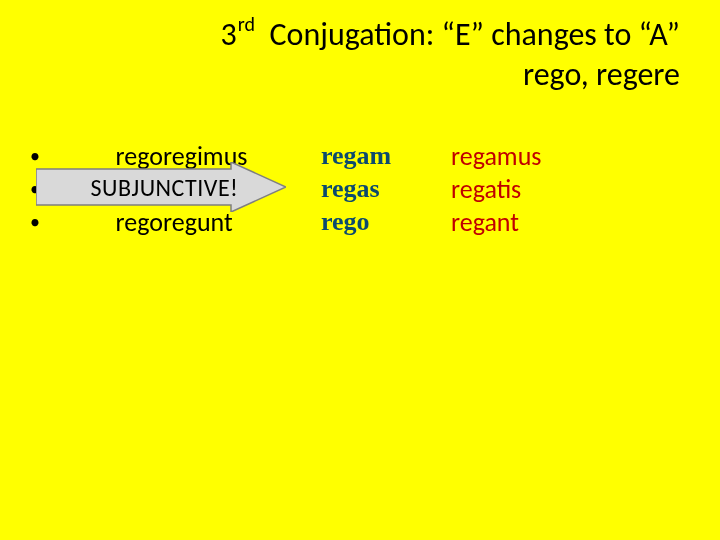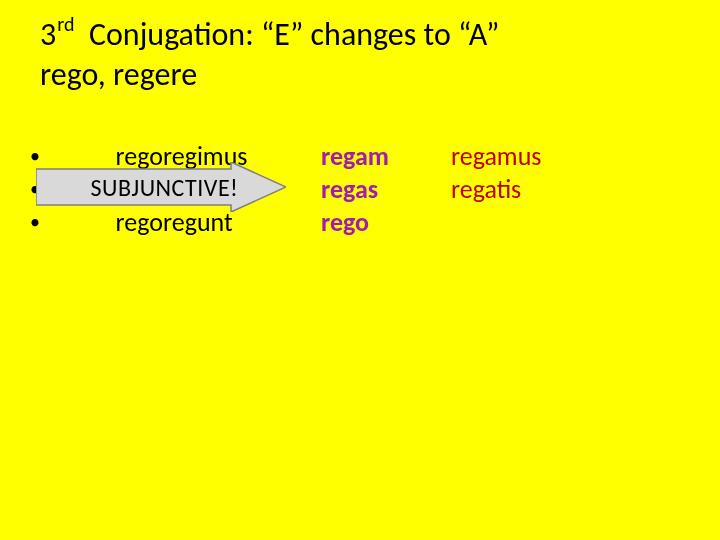--- a/index.html
+++ b/index.html
@@ -10,25 +10,26 @@
     overflow: hidden;
   }
   body {
     background: #ffff00;
     font-family: Calibri, "Segoe UI", Arial, sans-serif;
     color: #000;
     position: relative;
   }
   .title {
     font-size: 32px;
-    text-align: left;
+    text-align: right;
     line-height: 1.25;
     padding-top: 14px;
     padding-left: 40px;
     padding-right: 40px;
+    margin-left: 40px;
   }
   .title .ord {
     position: relative;
   }
   .title .sup {
     font-size: 20px;
     vertical-align: super;
     position: relative;
     top: -2px;
     margin-left: 1px;
@@ -49,21 +50,21 @@
   .bullet {
     width: 48px;
     text-align: right;
     padding-right: 8px;
     box-sizing: border-box;
     font-size: 20px;
     line-height: 33px;
   }
   .c1 { width: 115px; text-align: right; }
   .c2 { width: 158px; }
-  .c3 { width: 130px; color: #a21caf; font-weight: 700; }
+  .c3 { width: 130px; color: #0c4a6e; font-weight: 700; font-family: Liberation Serif, serif; }
   .c4 { width: 150px; color: #c00000; font-weight: 400; }
 
   
   .arrow-callout {
     position: absolute;
     left: 36px;
     top: 162px;
     width: 250px;
     height: 50px;
     z-index: 5;
@@ -112,20 +113,21 @@
     <div class="c1">regis</div>
     <div class="c2">regitis</div>
     <div class="c3">regas</div>
     <div class="c4">regatis</div>
   </div>
   <div class="row">
     <div class="bullet">•</div>
     <div class="c1">rego</div>
     <div class="c2">regunt</div>
     <div class="c3">rego</div>
+    <div class="c4">regant</div>
   </div>
 </div>
 
 <div class="arrow-callout">
   <svg viewBox="0 0 250 50">
     <polygon points="0,7 195,7 195,0 250,25 195,50 195,43 0,43" stroke-width="1.5" fill="#d9d9d9" stroke="#7f7f7f"></polygon>
   </svg>
   <div class="arrow-label">SUBJUNCTIVE!</div>
 </div>
 

